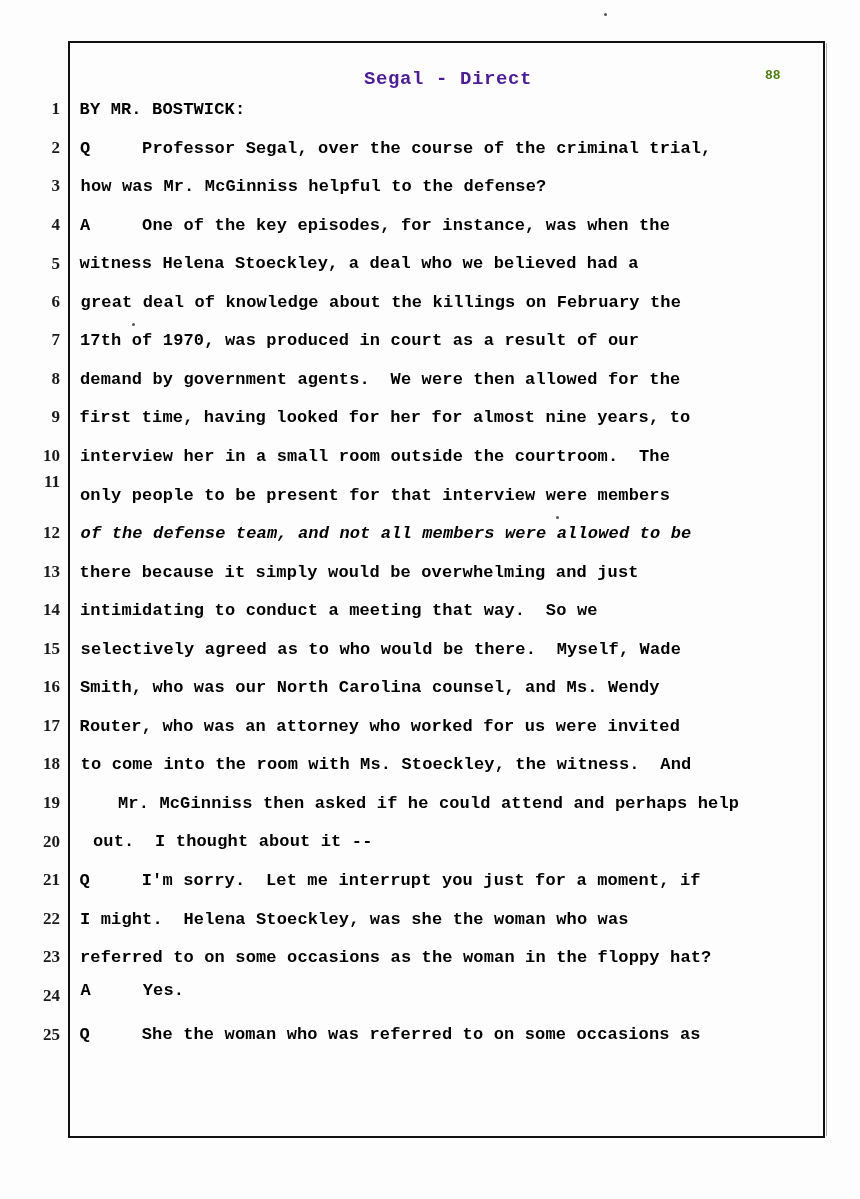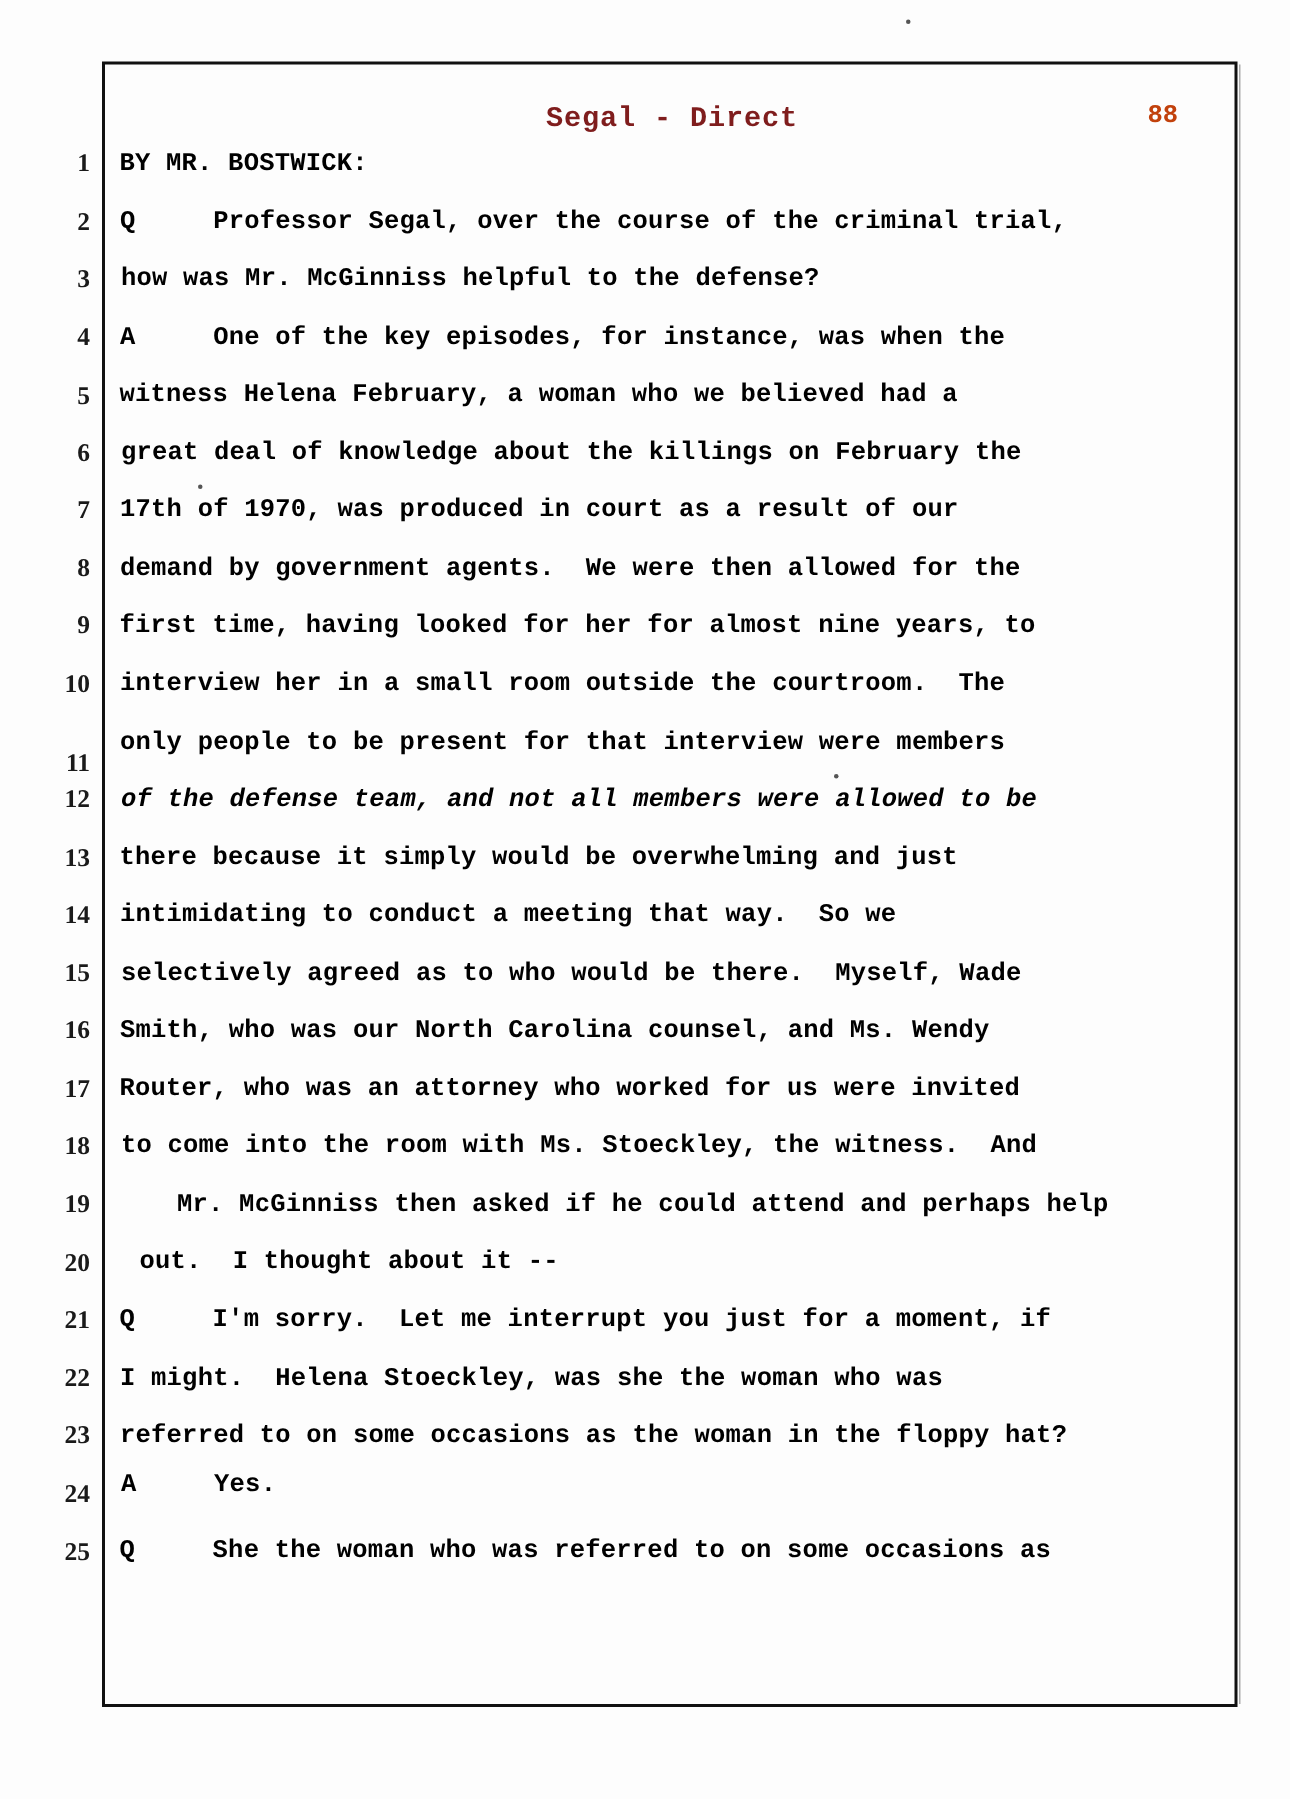--- a/index.html
+++ b/index.html
@@ -60,30 +60,30 @@
     width: 757px;
     height: 30px;
   }
   .hdr-title {
     position: absolute;
     left: 296px;
     top: 0;
     font-size: 19px;
     letter-spacing: 0.6px;
     font-weight: 700;
-    color: #7f1d1d;
+    color: #4c1d95;
     white-space: pre;
   }
   .hdr-page {
     position: absolute;
     left: 697px;
     top: 0;
-    font-size: 17px;
-    font-weight: 700;
-    color: #c2410c;
+    font-size: 13px;
+    font-weight: 700;
+    color: #4d7c0f;
     white-space: pre;
   }
 
   
   .gutter {
     position: absolute;
     left: 0px;
     top: 98px;
     width: 60px;
   }
@@ -145,21 +145,21 @@
     <div class="lineno" style="top: 0px;">1</div>
     <div class="lineno" style="top: 38.55px;">2</div>
     <div class="lineno" style="top: 77.1px;">3</div>
     <div class="lineno" style="top: 115.65px;">4</div>
     <div class="lineno" style="top: 154.2px;">5</div>
     <div class="lineno" style="top: 192.75px;">6</div>
     <div class="lineno" style="top: 231.3px;">7</div>
     <div class="lineno" style="top: 269.85px;">8</div>
     <div class="lineno" style="top: 308.4px;">9</div>
     <div class="lineno" style="top: 346.95px;">10</div>
-    <div class="lineno" style="top: 400px; font-family: Liberation Serif, serif;">11</div>
+    <div class="lineno" style="top: 373px; font-family: Liberation Serif, serif;">11</div>
     <div class="lineno" style="top: 424.05px;">12</div>
     <div class="lineno" style="top: 462.6px;">13</div>
     <div class="lineno" style="top: 501.15px;">14</div>
     <div class="lineno" style="top: 539.7px;">15</div>
     <div class="lineno" style="top: 578.25px;">16</div>
     <div class="lineno" style="top: 616.8px;">17</div>
     <div class="lineno" style="top: 655.35px;">18</div>
     <div class="lineno" style="top: 693.9px;">19</div>
     <div class="lineno" style="top: 732.45px;">20</div>
     <div class="lineno" style="top: 771px;">21</div>
@@ -167,21 +167,21 @@
     <div class="lineno" style="top: 848.1px; text-align: right;">23</div>
     <div class="lineno" style="top: 886.65px;">24</div>
     <div class="lineno" style="top: 925.2px;">25</div>
   </div>
 
 <div class="body-text">
     <div class="tline" style="top: 0px;">BY MR. BOSTWICK:</div>
     <div class="tline" style="top: 38.55px;">Q     Professor Segal, over the course of the criminal trial,</div>
     <div class="tline" style="top: 77.1px;">how was Mr. McGinniss helpful to the defense?</div>
     <div class="tline" style="top: 115.65px;">A     One of the key episodes, for instance, was when the</div>
-    <div class="tline" style="top: 154.2px;">witness Helena February, a woman who we believed had a</div>
+    <div class="tline" style="top: 154.2px;">witness Helena Stoeckley, a deal who we believed had a</div>
     <div class="tline" style="top: 192.75px;">great deal of knowledge about the killings on February the</div>
     <div class="tline" style="top: 231.3px;">17th of 1970, was produced in court as a result of our</div>
     <div class="tline" style="top: 269.85px;">demand by government agents.  We were then allowed for the</div>
     <div class="tline" style="top: 308.4px;">first time, having looked for her for almost nine years, to</div>
     <div class="tline" style="top: 346.95px;">interview her in a small room outside the courtroom.  The</div>
     <div class="tline" style="top: 385.5px;">only people to be present for that interview were members</div>
     <div class="tline" style="top: 424.05px; font-style: italic;">of the defense team, and not all members were allowed to be</div>
     <div class="tline" style="top: 462.6px;">there because it simply would be overwhelming and just</div>
     <div class="tline" style="top: 501.15px;">intimidating to conduct a meeting that way.  So we</div>
     <div class="tline" style="top: 539.7px;">selectively agreed as to who would be there.  Myself, Wade</div>

